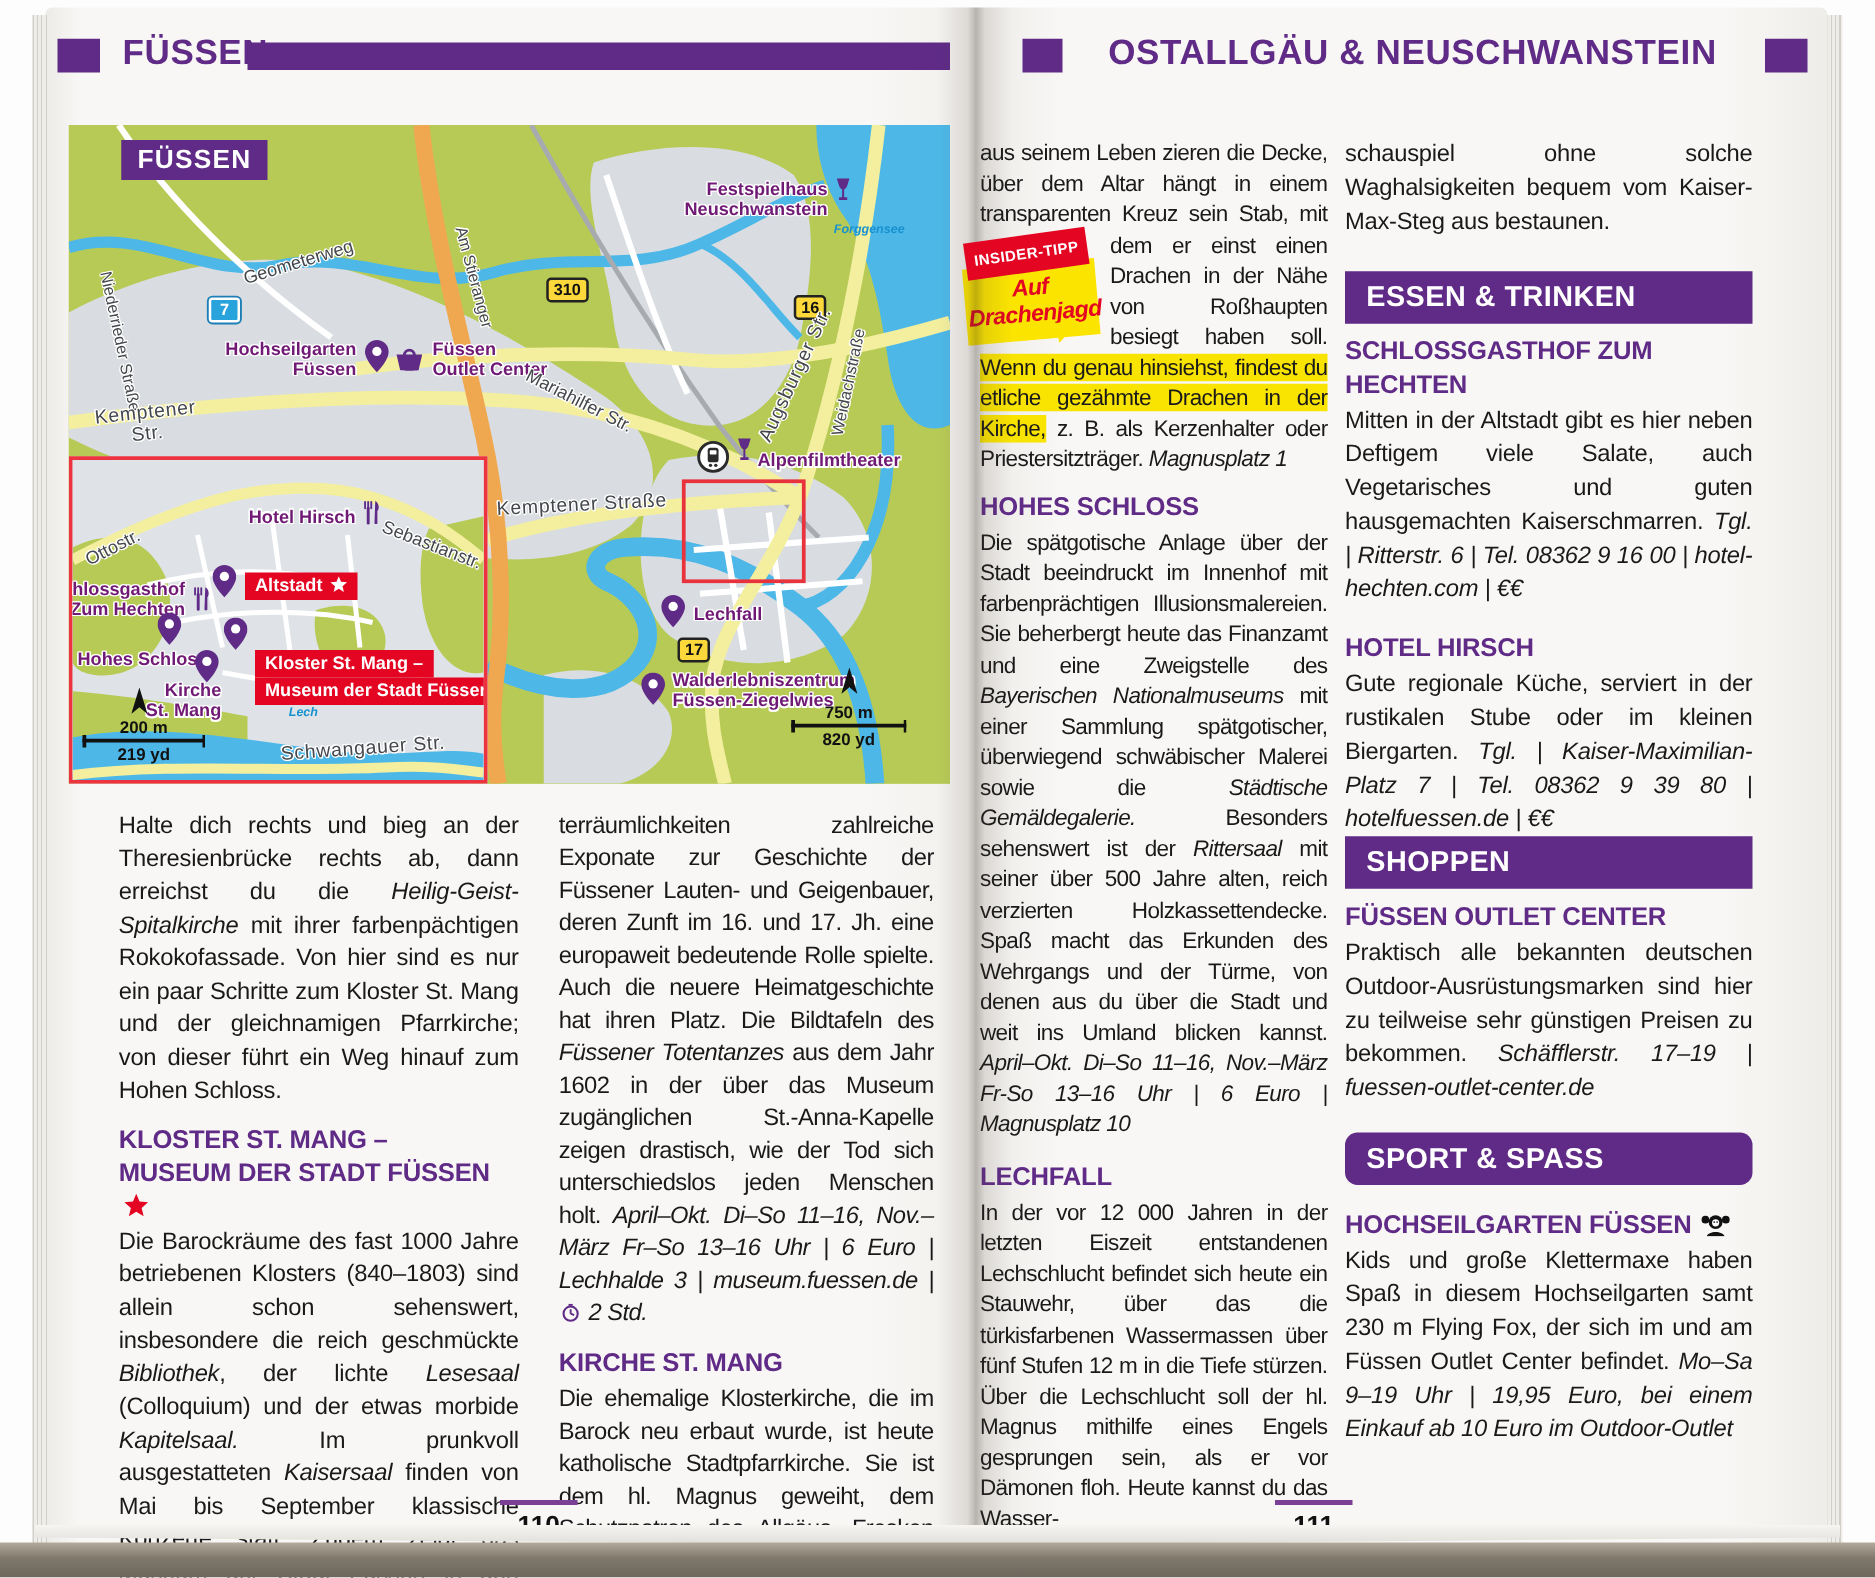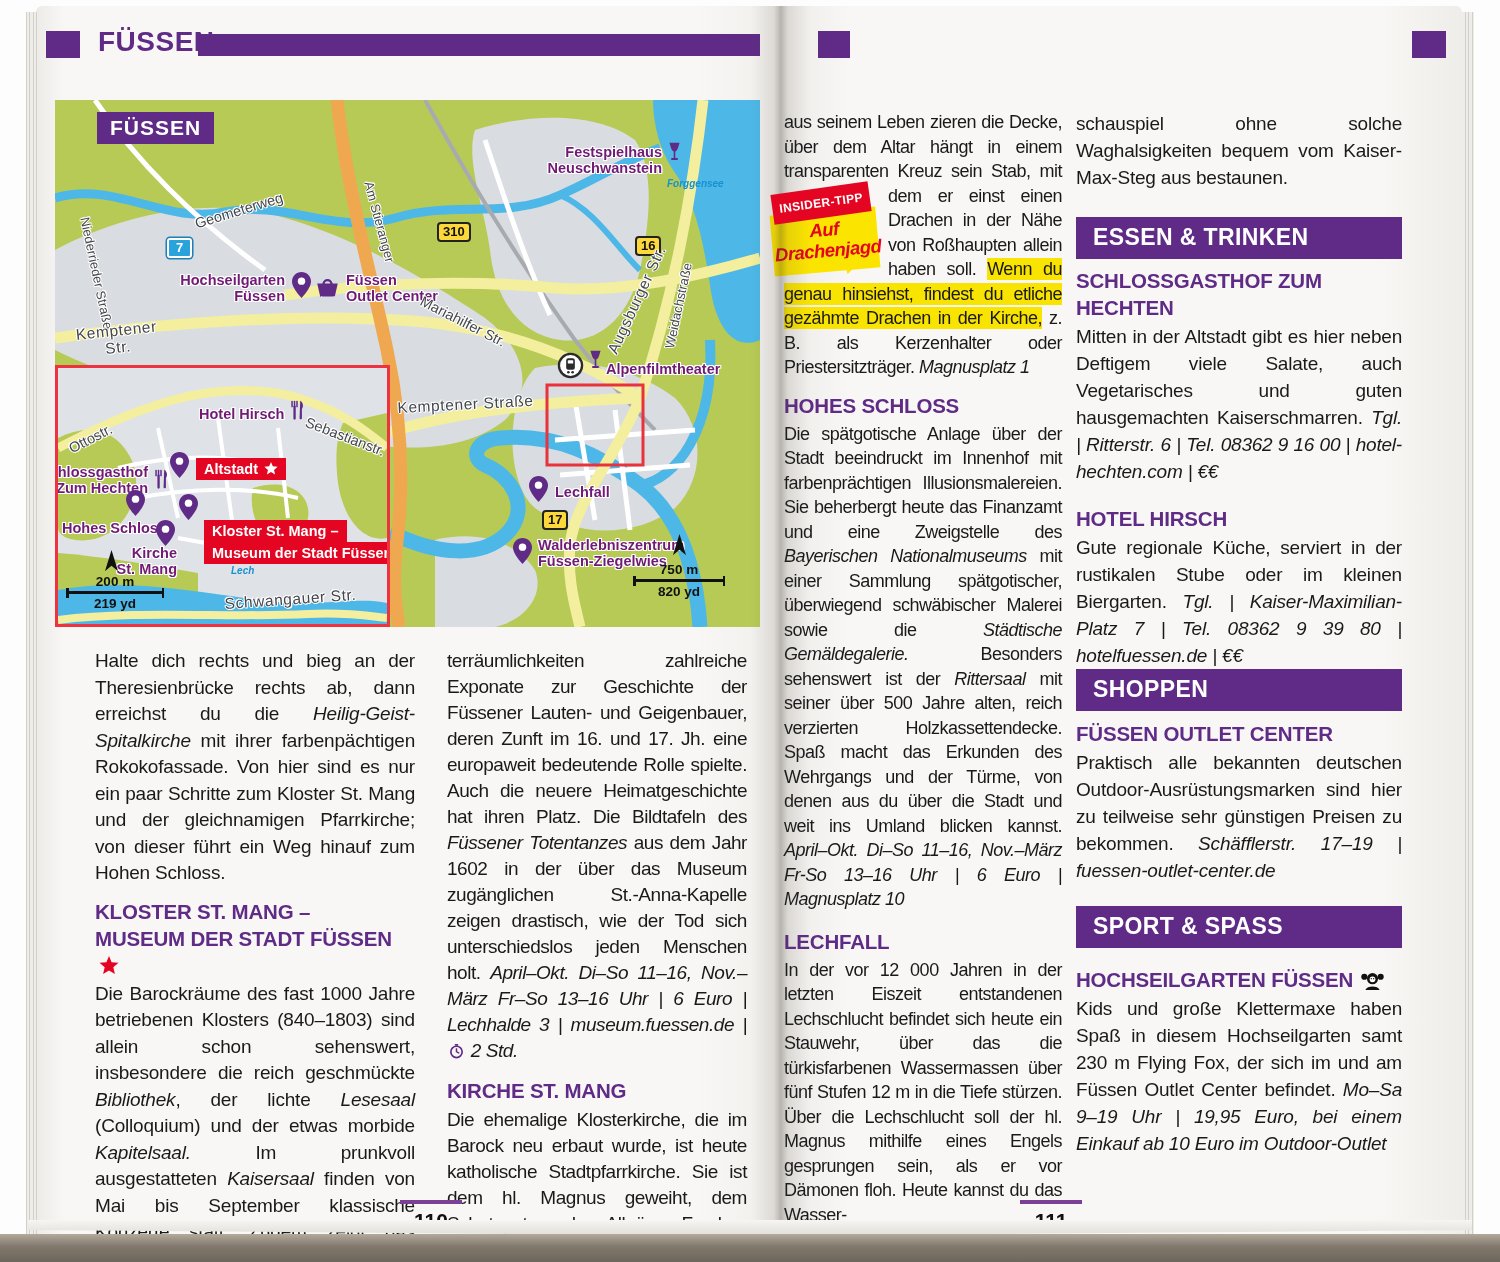--- a/index.html
+++ b/index.html
@@ -83,20 +83,21 @@
   <div class="page-left"></div>
   <div class="page-right"></div>
   <div class="edge-left"></div>
   <div class="edge-right"></div>
 
   <div class="hdr-sq" style="left:46px;top:31px;width:34px;height:27px;"></div>
   <div class="hdr-title" style="left:98px;top:26px;">FÜSSEN</div>
   <div class="hdr-bar" style="left:198px;top:34px;width:562px;height:22px;"></div>
 
   <div class="hdr-sq" style="left:818px;top:31px;width:32px;height:27px;"></div>
+  <div class="hdr-title center" style="left:852px;top:26px;width:556px;">OSTALLGÄU &amp; NEUSCHWANSTEIN</div>
   <div class="hdr-sq" style="left:1412px;top:31px;width:34px;height:27px;"></div>
 
   <div class="map">
     <svg class="base" width="705" height="527" viewBox="0 0 705 527">
       <rect width="705" height="527" fill="#b7ca55"></rect>
       <path d="M0,150 C60,118 150,93 230,118 C300,138 370,178 430,218 C470,248 480,290 450,320 C400,360 320,350 240,330 C150,305 60,280 0,250 Z" fill="#d9dde1"></path>
       <path d="M420,30 C470,14 540,10 580,40 C600,70 595,120 585,170 C575,215 545,245 505,240 C465,235 440,200 435,150 C430,110 410,60 420,30 Z" fill="#d9dde1"></path>
       <path d="M480,268 C530,258 580,268 620,298 C650,328 650,378 620,408 C580,438 520,438 480,408 C450,383 450,298 480,268 Z" fill="#d9dde1"></path>
       <path d="M380,440 C420,430 460,440 480,470 C490,495 470,520 440,527 L380,527 Z" fill="#d9dde1"></path>
       <path d="M598,0 L705,0 L705,240 C678,252 660,225 655,185 C648,140 640,100 618,70 C605,50 598,25 598,0 Z" fill="#4db8e8"></path>
@@ -374,39 +375,39 @@
           </svg></span><span class="it"> 2 Std.</span></p>
     <h3 class="entry-h" style="margin-top:13px;">KIRCHE ST. MANG</h3>
     <p style="margin-top:3px;"><span>Die ehemalige Klosterkirche, die im Barock neu erbaut wurde, ist heute katholische Stadtpfarrkirche. Sie ist dem hl. Magnus geweiht, dem Schutzpatron des Allgäus. Fresken mit Szenen</span></p>
   </div>
 
   <div class="col c-r1" style="left:784px;top:110px;width:278px;">
     <p>
       <span><span>aus seinem Leben zieren die Decke, über dem Altar hängt in einem transparenten Kreuz sein Stab, mit dem er </span></span><span class="tip"><span class="ribbon">INSIDER-TIPP</span><span class="bubble">
             <span class="bl">Auf</span>
             <span class="bl">Drachenjagd</span>
-          </span></span><span><span>einst einen Drachen in der Nähe von Roßhaupten allein haben soll. </span><span class="hl">Wenn du genau hinsiehst, findest du etliche gezähmte Drachen in der Kirche,</span><span> z. B. als Kerzenhalter oder Priestersitzträger. </span><span class="it">Magnusplatz 1</span></span>
+          </span></span><span><span>einst einen Drachen in der Nähe von Roßhaupten besiegt haben soll. </span><span class="hl">Wenn du genau hinsiehst, findest du etliche gezähmte Drachen in der Kirche,</span><span> z. B. als Kerzenhalter oder Priestersitzträger. </span><span class="it">Magnusplatz 1</span></span>
     </p>
     <h3 class="entry-h" style="margin-top:12px;">HOHES SCHLOSS</h3>
     <p style="margin-top:3px;"><span>Die spätgotische Anlage über der Stadt beeindruckt im Innenhof mit farbenprächtigen Illusionsmalereien. Sie beherbergt heute das Finanzamt und eine Zweigstelle des </span><span class="it">Bayerischen Nationalmuseums</span><span> mit einer Sammlung spätgotischer, überwiegend schwäbischer Malerei sowie die </span><span class="it">Städtische Gemäldegalerie.</span><span> Besonders sehenswert ist der </span><span class="it">Rittersaal</span><span> mit seiner über 500 Jahre alten, reich verzierten Holzkassettendecke. Spaß macht das Erkunden des Wehrgangs und der Türme, von denen aus du über die Stadt und weit ins Umland blicken kannst. </span><span class="it">April–Okt. Di–So 11–16, Nov.–März Fr-So 13–16 Uhr | 6 Euro | Magnusplatz 10</span></p>
     <h3 class="entry-h" style="margin-top:16px;">LECHFALL</h3>
     <p style="margin-top:3px;"><span>In der vor 12 000 Jahren in der letzten Eiszeit entstandenen Lechschlucht befindet sich heute ein Stauwehr, über das die türkisfarbenen Wassermassen über fünf Stufen 12 m in die Tiefe stürzen. Über die Lechschlucht soll der hl. Magnus mithilfe eines Engels gesprungen sein, als er vor Dämonen floh. Heute kannst du das Wasser-</span></p>
   </div>
 
   <div class="col c-r2" style="left:1076px;top:110px;width:326px;">
     <p><span>schauspiel ohne solche Waghalsigkeiten bequem vom Kaiser-Max-Steg aus bestaunen.</span></p>
     <div class="banner" style="margin-top:26px;">ESSEN &amp; TRINKEN</div>
     <h3 class="entry-h" style="margin-top:8px;">SCHLOSSGASTHOF ZUM HECHTEN</h3>
     <p style="margin-top:2px;"><span>Mitten in der Altstadt gibt es hier neben Deftigem viele Salate, auch Vegetarisches und guten hausgemachten Kaiserschmarren. </span><span class="it">Tgl. | Ritterstr. 6 | Tel. 08362 9 16 00 | hotel-hechten.com | €€</span></p>
     <h3 class="entry-h" style="margin-top:20px;">HOTEL HIRSCH</h3>
     <p style="margin-top:2px;"><span>Gute regionale Küche, serviert in der rustikalen Stube oder im kleinen Biergarten. </span><span class="it">Tgl. | Kaiser-Maximilian-Platz 7 | Tel. 08362 9 39 80 | hotelfuessen.de | €€</span></p>
     <div class="banner" style="margin-top:0;">SHOPPEN</div>
     <h3 class="entry-h" style="margin-top:9px;">FÜSSEN OUTLET CENTER</h3>
     <p style="margin-top:2px;"><span>Praktisch alle bekannten deutschen Outdoor-Ausrüstungsmarken sind hier zu teilweise sehr günstigen Preisen zu bekommen. </span><span class="it">Schäfflerstr. 17–19 | fuessen-outlet-center.de</span></p>
-    <div class="banner" style="margin-top:22px;">SPORT &amp; SPASS</div>
+    <div class="banner" style="margin-top:22px;border-radius:10px;">SPORT &amp; SPASS</div>
     <h3 class="entry-h" style="margin-top:18px;"><span>HOCHSEILGARTEN FÜSSEN</span><span class="inline-ic kids-ic"><svg viewBox="0 0 26 20">
             <g fill="#111">
               <circle cx="4.5" cy="6" r="3.2"></circle>
               <circle cx="21.5" cy="6" r="3.2"></circle>
               <circle cx="13" cy="8" r="5.8"></circle>
               <path d="M5.5 20c1.5-5 13.5-5 15 0z"></path>
             </g>
             <circle cx="13" cy="8.6" r="3" fill="#fff"></circle>
             <g fill="#111">
               <circle cx="11.8" cy="8" r="0.7"></circle>

